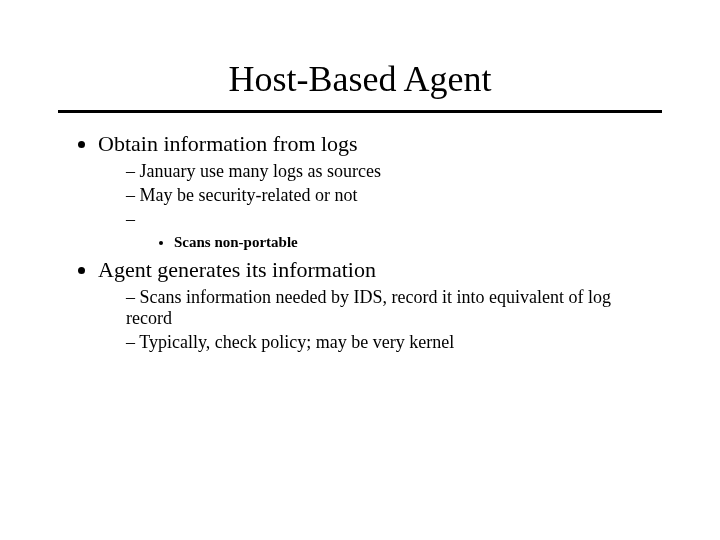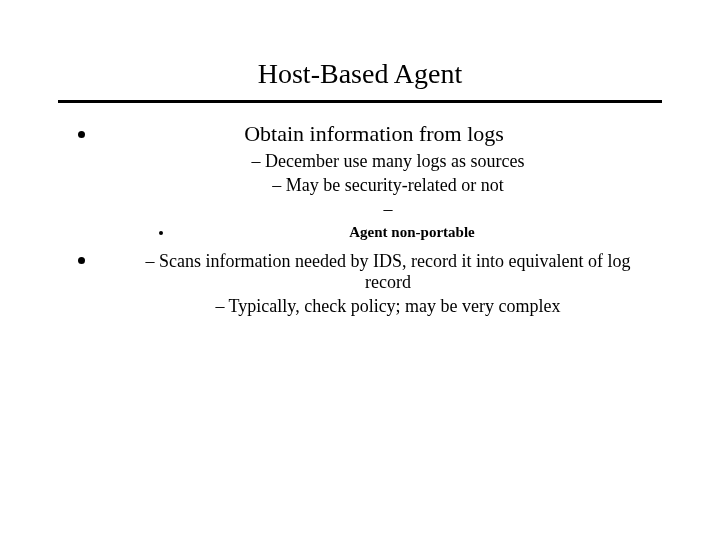--- a/index.html
+++ b/index.html
@@ -13,39 +13,38 @@
     overflow: hidden;
   }
   .slide {
     position: relative;
     width: 720px;
     height: 540px;
     box-sizing: border-box;
   }
   .title {
     text-align: center;
-    font-size: 28px;
+    font-size: 36px;
     font-weight: normal;
     margin-top: 58px;
     margin-bottom: 10px;
   }
   .rule {
     border: none;
     border-top: 3px solid #000;
     margin: 0 58px 18px 58px;
   }
   .content {
     margin: 0 58px;
   }
   ul.level1 {
     list-style: disc;
     font-size: 22px;
     margin: 12px;
     padding-left: 28px;
-    text-align: center;
   }
   ul.level1 > li {
     margin: 4px 0 6px 0;
   }
   ul.level2 {
     list-style: none;
     font-size: 18px;
     margin: 4px 0 6px 0;
     padding-left: 28px;
   }
@@ -72,31 +71,32 @@
 <div class="slide">
 
   <div class="title">Host-Based Agent</div>
   <hr class="rule">
 
   <div class="content">
     <ul class="level1">
       <li>
         <span>Obtain information from logs</span>
         <ul class="level2">
-          <li>December use many logs as sources</li>
+          <li>January use many logs as sources</li>
           <li>May be security-related or not</li>
           <li>
             <ul class="level3">
-              <li>Agent non-portable</li>
+              <li>Scans non-portable</li>
             </ul>
           </li>
         </ul>
       </li>
       <li>
+        <span>Agent generates its information</span>
         <ul class="level2">
           <li>Scans information needed by IDS, record it into equivalent of log record</li>
-          <li>Typically, check policy; may be very complex</li>
+          <li>Typically, check policy; may be very kernel</li>
         </ul>
       </li>
     </ul>
   </div>
 
 </div>
 
 </body></html>

